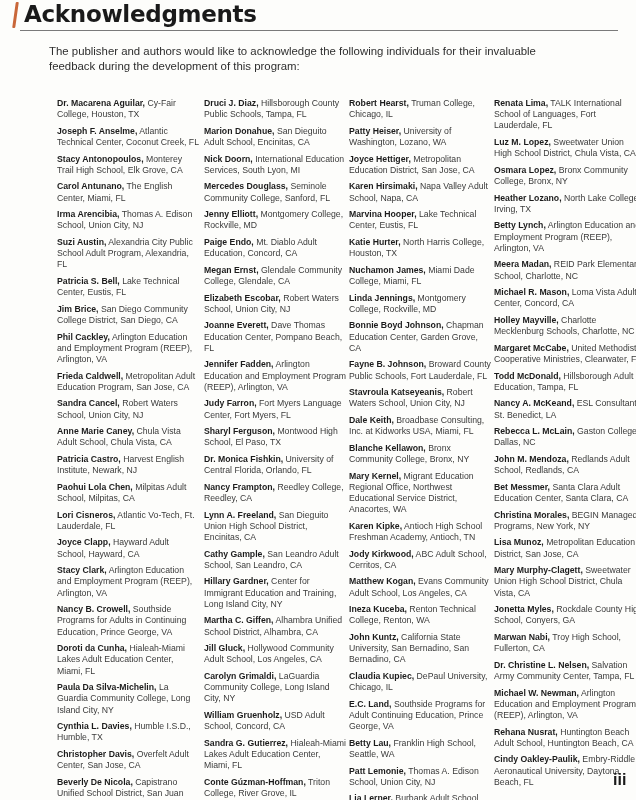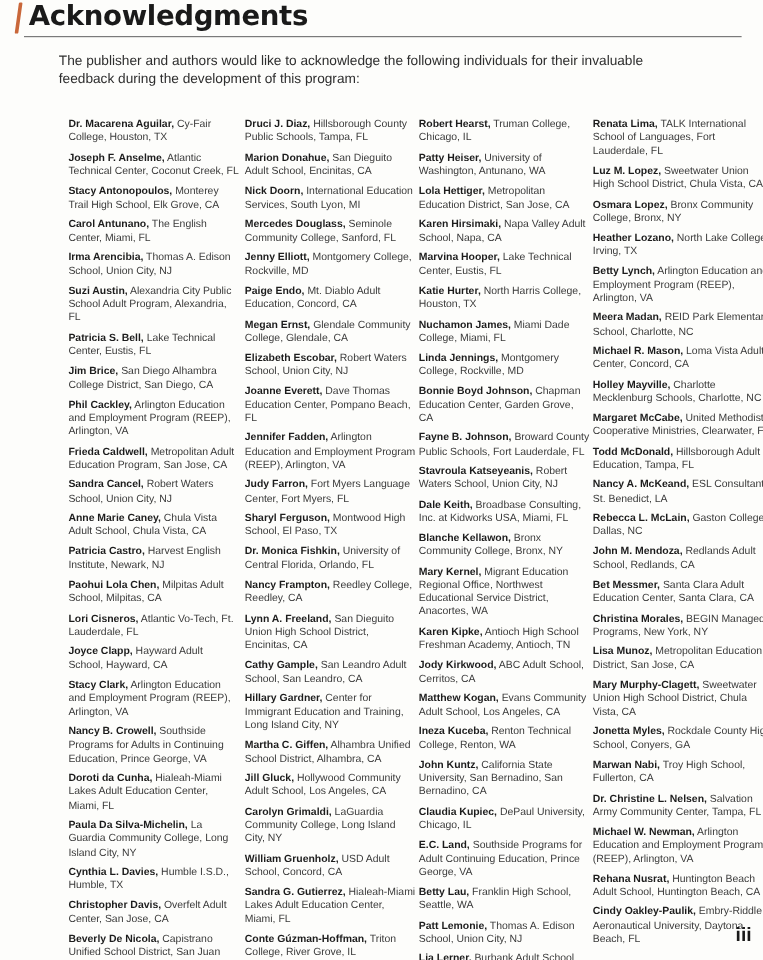--- a/index.html
+++ b/index.html
@@ -38,21 +38,21 @@
 
 <div class="columns">
   <div class="col col-1">
       <p class="entry"><span class="name">Dr. Macarena Aguilar,</span><span class="affiliation"> Cy-Fair College, Houston, TX</span></p>
       <p class="entry"><span class="name">Joseph F. Anselme,</span><span class="affiliation"> Atlantic Technical Center, Coconut Creek, FL</span></p>
       <p class="entry"><span class="name">Stacy Antonopoulos,</span><span class="affiliation"> Monterey Trail High School, Elk Grove, CA</span></p>
       <p class="entry"><span class="name">Carol Antunano,</span><span class="affiliation"> The English Center, Miami, FL</span></p>
       <p class="entry"><span class="name">Irma Arencibia,</span><span class="affiliation"> Thomas A. Edison School, Union City, NJ</span></p>
       <p class="entry"><span class="name">Suzi Austin,</span><span class="affiliation"> Alexandria City Public School Adult Program, Alexandria, FL</span></p>
       <p class="entry"><span class="name">Patricia S. Bell,</span><span class="affiliation"> Lake Technical Center, Eustis, FL</span></p>
-      <p class="entry"><span class="name">Jim Brice,</span><span class="affiliation"> San Diego Alhambra College District, San Diego, CA</span></p>
+      <p class="entry"><span class="name">Jim Brice,</span><span class="affiliation"> San Diego Community College District, San Diego, CA</span></p>
       <p class="entry"><span class="name">Phil Cackley,</span><span class="affiliation"> Arlington Education and Employment Program (REEP), Arlington, VA</span></p>
       <p class="entry"><span class="name">Frieda Caldwell,</span><span class="affiliation"> Metropolitan Adult Education Program, San Jose, CA</span></p>
       <p class="entry"><span class="name">Sandra Cancel,</span><span class="affiliation"> Robert Waters School, Union City, NJ</span></p>
       <p class="entry"><span class="name">Anne Marie Caney,</span><span class="affiliation"> Chula Vista Adult School, Chula Vista, CA</span></p>
       <p class="entry"><span class="name">Patricia Castro,</span><span class="affiliation"> Harvest English Institute, Newark, NJ</span></p>
       <p class="entry"><span class="name">Paohui Lola Chen,</span><span class="affiliation"> Milpitas Adult School, Milpitas, CA</span></p>
       <p class="entry"><span class="name">Lori Cisneros,</span><span class="affiliation"> Atlantic Vo-Tech, Ft. Lauderdale, FL</span></p>
       <p class="entry"><span class="name">Joyce Clapp,</span><span class="affiliation"> Hayward Adult School, Hayward, CA</span></p>
       <p class="entry"><span class="name">Stacy Clark,</span><span class="affiliation"> Arlington Education and Employment Program (REEP), Arlington, VA</span></p>
       <p class="entry"><span class="name">Nancy B. Crowell,</span><span class="affiliation"> Southside Programs for Adults in Continuing Education, Prince George, VA</span></p>
@@ -82,22 +82,22 @@
       <p class="entry"><span class="name">Hillary Gardner,</span><span class="affiliation"> Center for Immigrant Education and Training, Long Island City, NY</span></p>
       <p class="entry"><span class="name">Martha C. Giffen,</span><span class="affiliation"> Alhambra Unified School District, Alhambra, CA</span></p>
       <p class="entry"><span class="name">Jill Gluck,</span><span class="affiliation"> Hollywood Community Adult School, Los Angeles, CA</span></p>
       <p class="entry"><span class="name">Carolyn Grimaldi,</span><span class="affiliation"> LaGuardia Community College, Long Island City, NY</span></p>
       <p class="entry"><span class="name">William Gruenholz,</span><span class="affiliation"> USD Adult School, Concord, CA</span></p>
       <p class="entry"><span class="name">Sandra G. Gutierrez,</span><span class="affiliation"> Hialeah-Miami Lakes Adult Education Center, Miami, FL</span></p>
       <p class="entry"><span class="name">Conte Gúzman-Hoffman,</span><span class="affiliation"> Triton College, River Grove, IL</span></p>
     </div>
   <div class="col col-3">
       <p class="entry"><span class="name">Robert Hearst,</span><span class="affiliation"> Truman College, Chicago, IL</span></p>
-      <p class="entry"><span class="name">Patty Heiser,</span><span class="affiliation"> University of Washington, Antunano, WA</span></p>
-      <p class="entry"><span class="name">Lola Hettiger,</span><span class="affiliation"> Metropolitan Education District, San Jose, CA</span></p>
+      <p class="entry"><span class="name">Patty Heiser,</span><span class="affiliation"> University of Washington, Lozano, WA</span></p>
+      <p class="entry"><span class="name">Joyce Hettiger,</span><span class="affiliation"> Metropolitan Education District, San Jose, CA</span></p>
       <p class="entry"><span class="name">Karen Hirsimaki,</span><span class="affiliation"> Napa Valley Adult School, Napa, CA</span></p>
       <p class="entry"><span class="name">Marvina Hooper,</span><span class="affiliation"> Lake Technical Center, Eustis, FL</span></p>
       <p class="entry"><span class="name">Katie Hurter,</span><span class="affiliation"> North Harris College, Houston, TX</span></p>
       <p class="entry"><span class="name">Nuchamon James,</span><span class="affiliation"> Miami Dade College, Miami, FL</span></p>
       <p class="entry"><span class="name">Linda Jennings,</span><span class="affiliation"> Montgomery College, Rockville, MD</span></p>
       <p class="entry"><span class="name">Bonnie Boyd Johnson,</span><span class="affiliation"> Chapman Education Center, Garden Grove, CA</span></p>
       <p class="entry"><span class="name">Fayne B. Johnson,</span><span class="affiliation"> Broward County Public Schools, Fort Lauderdale, FL</span></p>
       <p class="entry"><span class="name">Stavroula Katseyeanis,</span><span class="affiliation"> Robert Waters School, Union City, NJ</span></p>
       <p class="entry"><span class="name">Dale Keith,</span><span class="affiliation"> Broadbase Consulting, Inc. at Kidworks USA, Miami, FL</span></p>
       <p class="entry"><span class="name">Blanche Kellawon,</span><span class="affiliation"> Bronx Community College, Bronx, NY</span></p>

